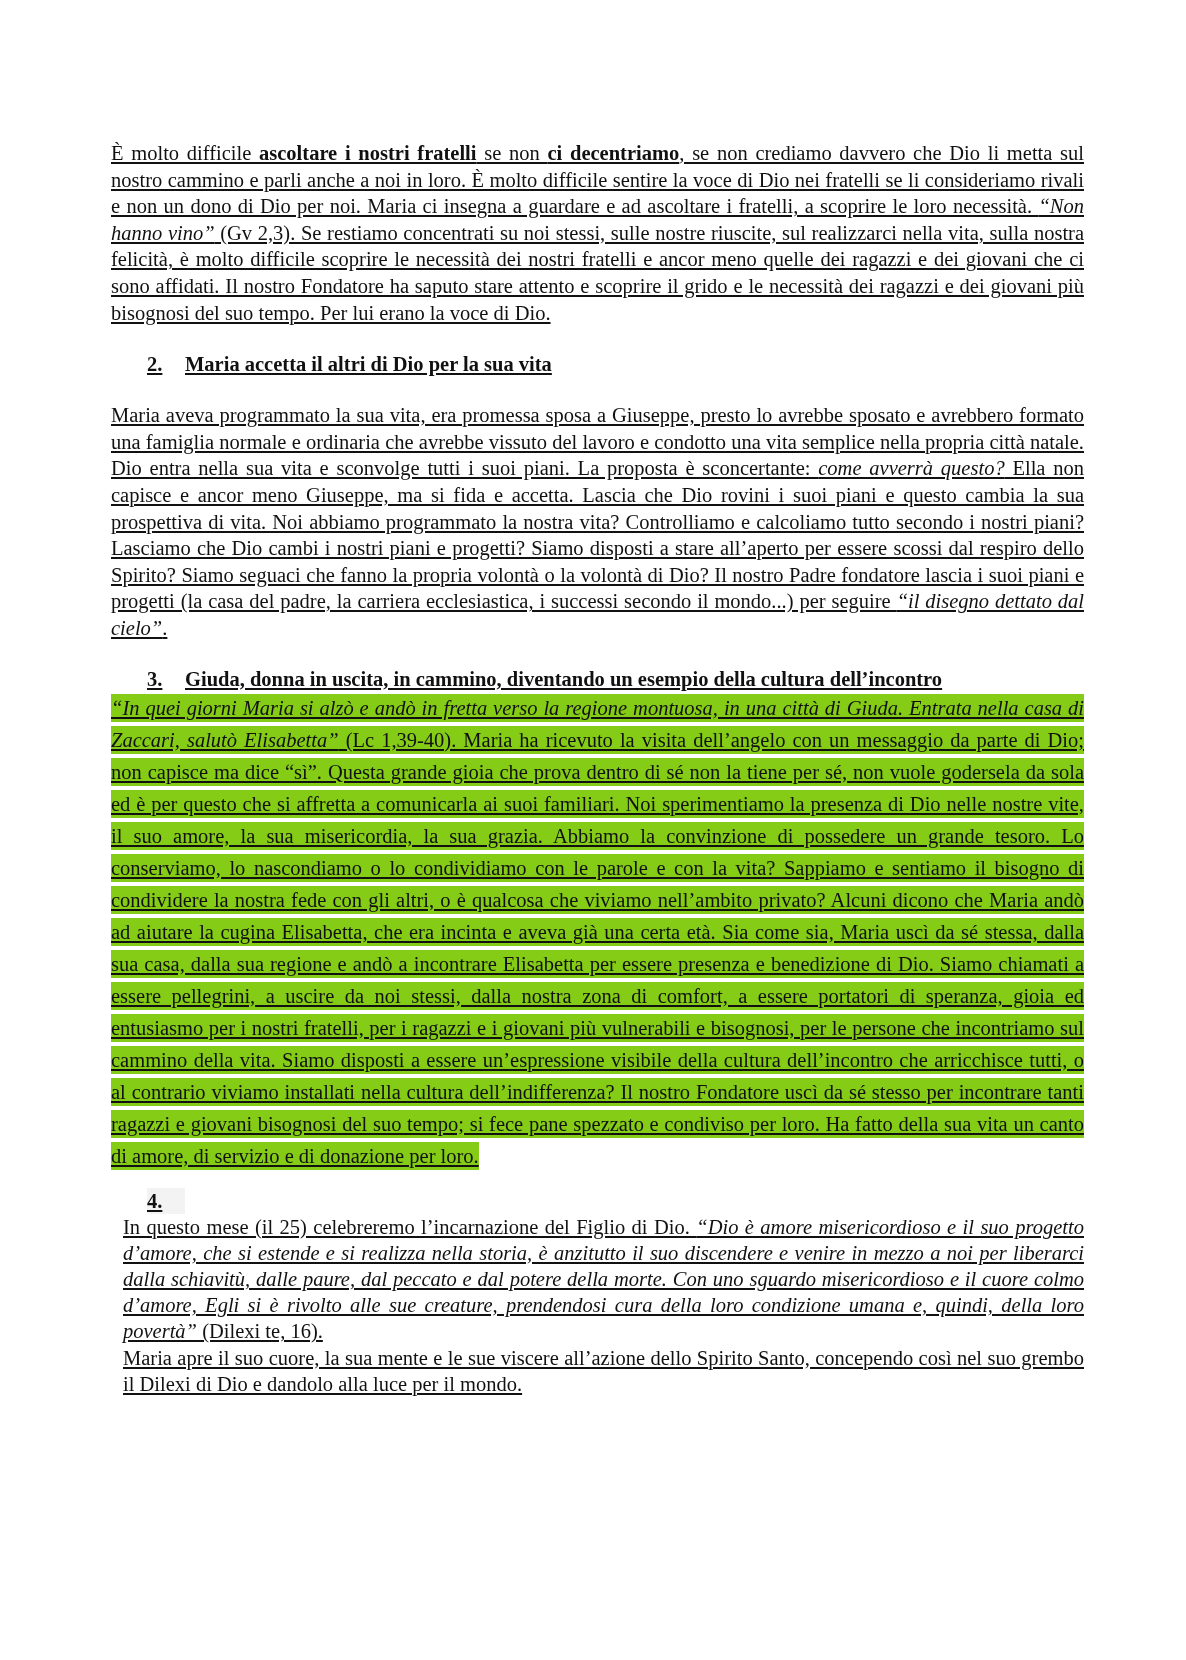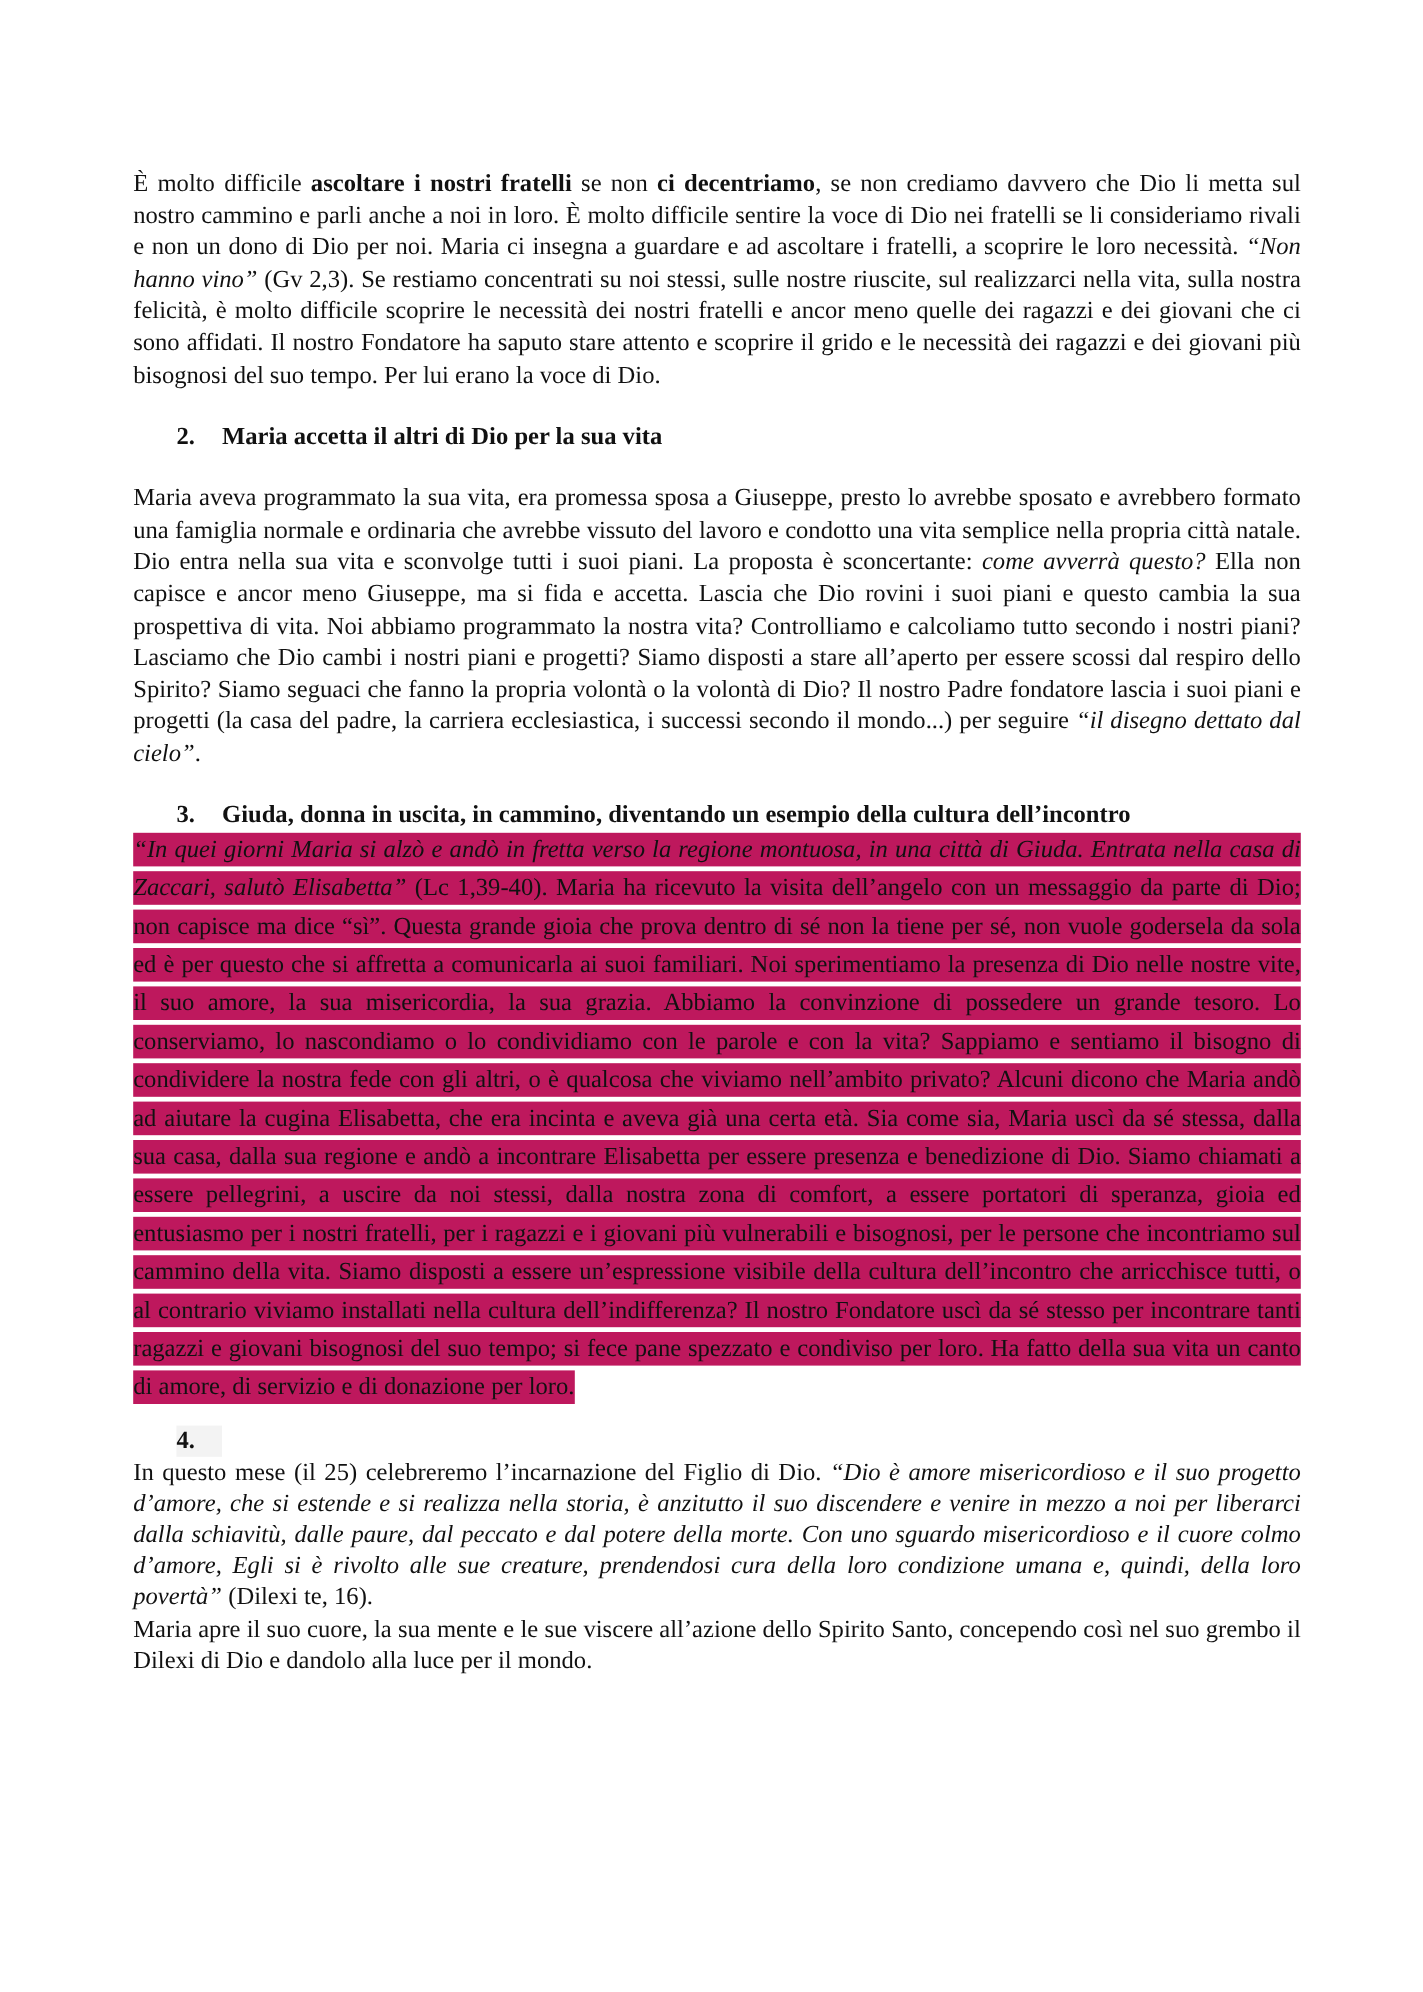--- a/index.html
+++ b/index.html
@@ -13,20 +13,21 @@
       position: relative;
       overflow: hidden;
       font-family: "Liberation Serif", "DejaVu Serif", serif;
       color: #111111;
     }
     .page {
       position: absolute;
       left: 111px;
       top: 140px;
       width: 973px;
+      text-decoration: underline;
     }
     .para {
       font-size: 20.5px;
       line-height: 26.6px;
       text-align: justify;
       margin: 0;
     }
     .para i, .para em { font-style: italic; }
     .para b { font-weight: bold; }
     .heading {
@@ -47,27 +48,27 @@
     .hl .hltext {
       background: #f3f3f3;
     }
     .sec3 {
       font-size: 20.5px;
       line-height: 32px;
       text-align: justify;
       margin: 0;
     }
     .sec3 span.seg {
-      background: #be185d;
+      background: #84cc16;
       box-decoration-break: clone;
       -webkit-box-decoration-break: clone;
       padding: 3px 0;
       margin-top: 12px;
     }
-    .sec4 .para { line-height: 26.2px; }
+    .sec4 .para { line-height: 26.2px; margin-left: 12px; }
   </style>
 </head>
 <body>
 
 <div class="page">
 
   <p class="para"><span>È molto difficile </span><b>ascoltare i nostri fratelli</b><span> se non </span><b>ci decentriamo</b><span>, se non crediamo davvero che Dio li metta sul nostro cammino e parli anche a noi in loro. È molto difficile sentire la voce di Dio nei fratelli se li consideriamo rivali e non un dono di Dio per noi. Maria ci insegna a guardare e ad ascoltare i fratelli, a scoprire le loro necessità. </span><i>“Non hanno vino”</i><span> (Gv 2,3). Se restiamo concentrati su noi stessi, sulle nostre riuscite, sul realizzarci nella vita, sulla nostra felicità, è molto difficile scoprire le necessità dei nostri fratelli e ancor meno quelle dei ragazzi e dei giovani che ci sono affidati. Il nostro Fondatore ha saputo stare attento e scoprire il grido e le necessità dei ragazzi e dei giovani più bisognosi del suo tempo. Per lui erano la voce di Dio.</span></p>
 
   <div class="heading h2">
     <span class="num">2.</span>

